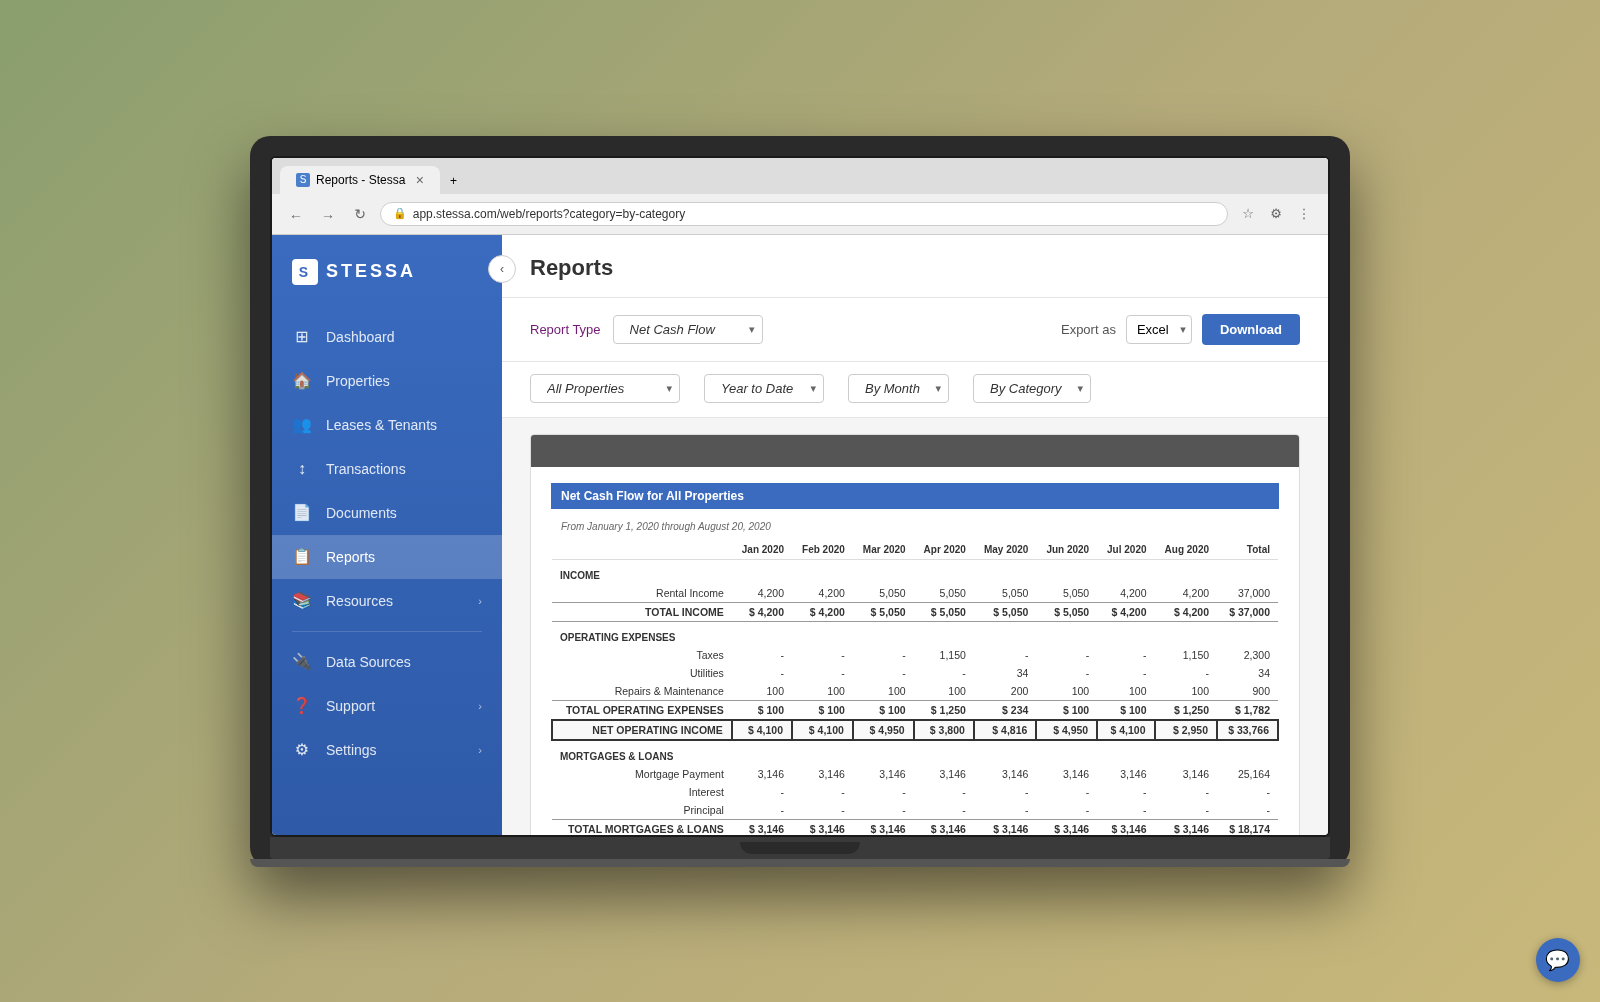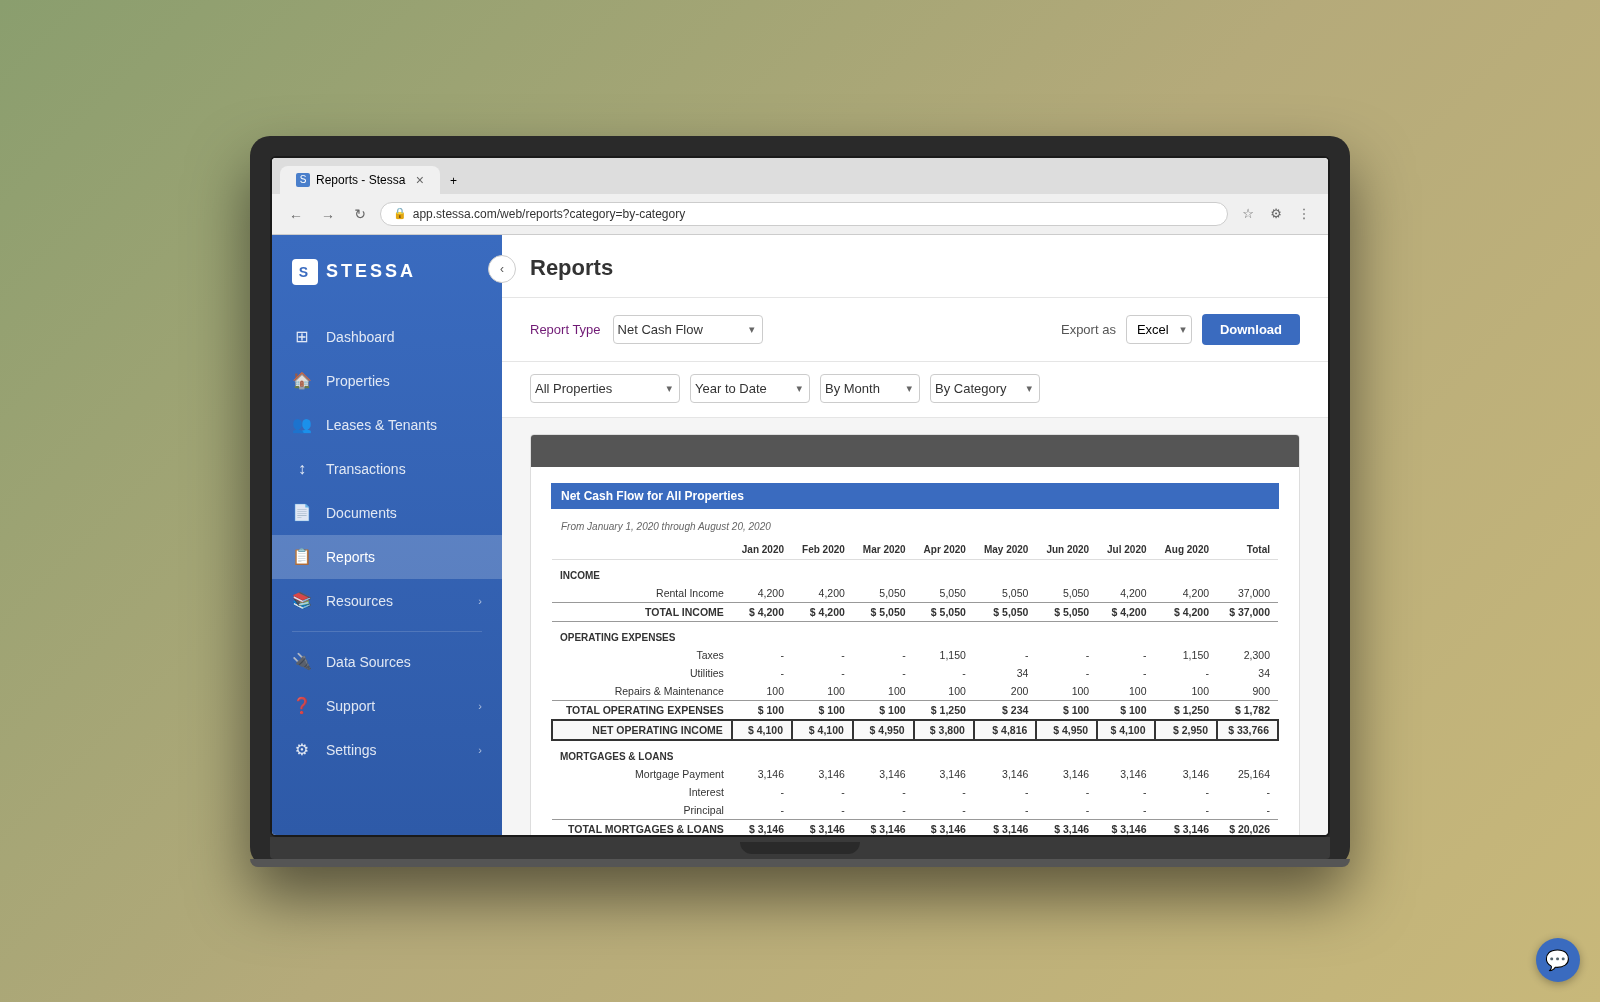--- a/index.html
+++ b/index.html
@@ -270,30 +270,31 @@
       gap: 12px;
     }
 
     .control-label {
       font-size: 13px;
       color: #701a75;
       font-weight: 500;
     }
 
     .select-input {
-      padding: 6px 28px 6px 4px;
+      padding: 6px 28px 6px 16px;
       border: 1px solid #ccc;
       border-radius: 4px;
       font-size: 13px;
       background: white;
       appearance: none;
       cursor: pointer;
       position: relative;
       color: #333;
       min-width: 150px;
+      font-style: italic;
     }
 
     .select-wrapper {
       position: relative;
       display: inline-block;
     }
 
     .select-wrapper::after {
       content: '▾';
       position: absolute;
@@ -351,21 +352,21 @@
       font-size: 13px;
       font-weight: 600;
       cursor: pointer;
     }
 
     .filter-bar {
       background: white;
       padding: 12px 28px 14px;
       border-bottom: 1px solid #e5e5e5;
       display: flex;
-      gap: 10px;
+      gap: 24px;
       align-items: center;
     }
 
     
     .report-area {
       flex: 1;
       padding: 16px 28px;
     }
 
     .report-container {
@@ -801,21 +802,21 @@
                   <tr class="total-row">
                     <td>TOTAL MORTGAGES &amp; LOANS</td>
                     <td>$ 3,146</td>
                     <td>$ 3,146</td>
                     <td>$ 3,146</td>
                     <td>$ 3,146</td>
                     <td>$ 3,146</td>
                     <td>$ 3,146</td>
                     <td>$ 3,146</td>
                     <td>$ 3,146</td>
-                    <td>$ 20,026</td>
+                    <td>$ 18,174</td>
                   </tr>
                   <tr>
                     <td>Debt Service Coverage Ratio</td>
                     <td>1.30x</td>
                     <td>1.30x</td>
                     <td>1.57x</td>
                     <td>1.21x</td>
                     <td>1.53x</td>
                     <td>1.57x</td>
                     <td>1.30x</td>

